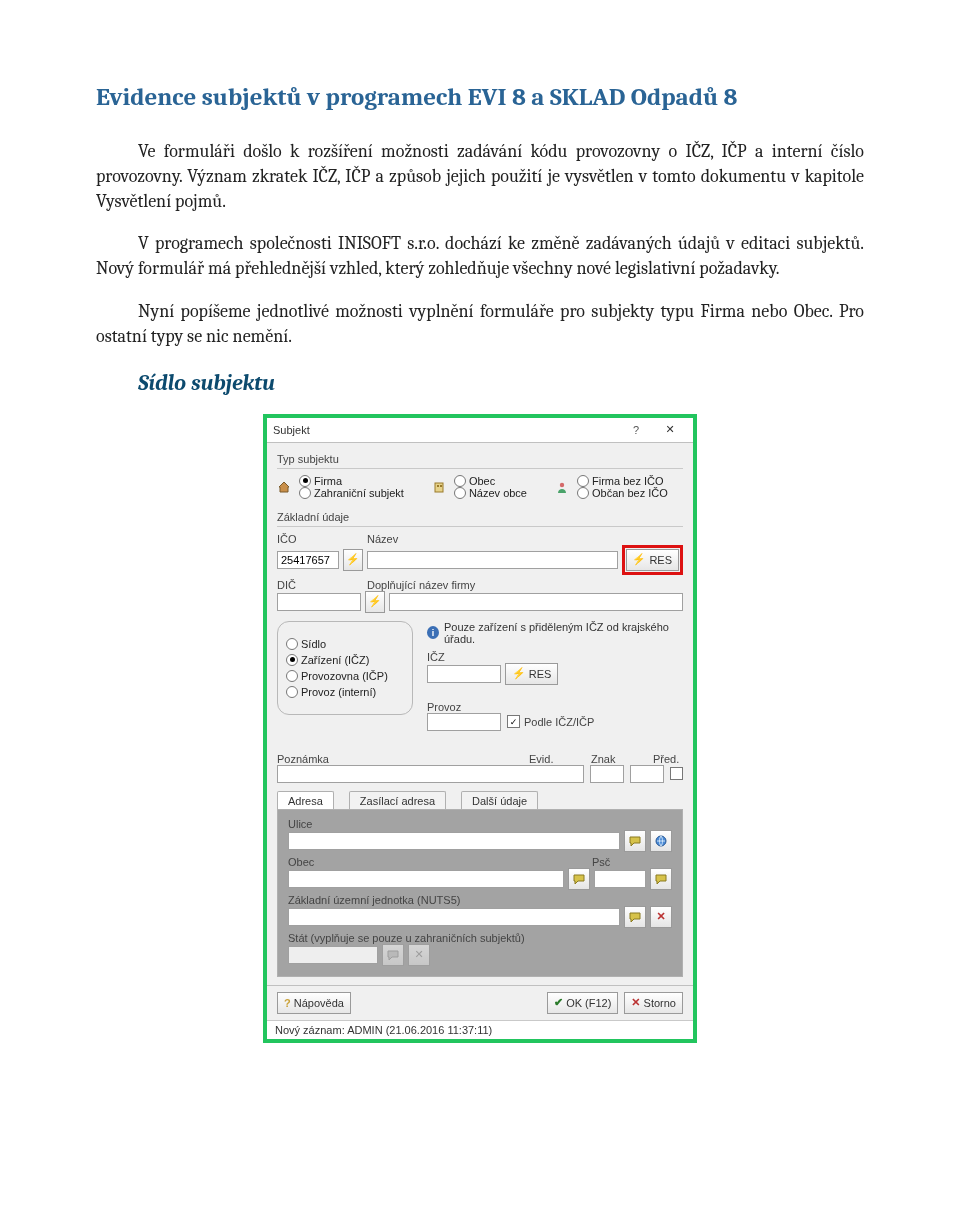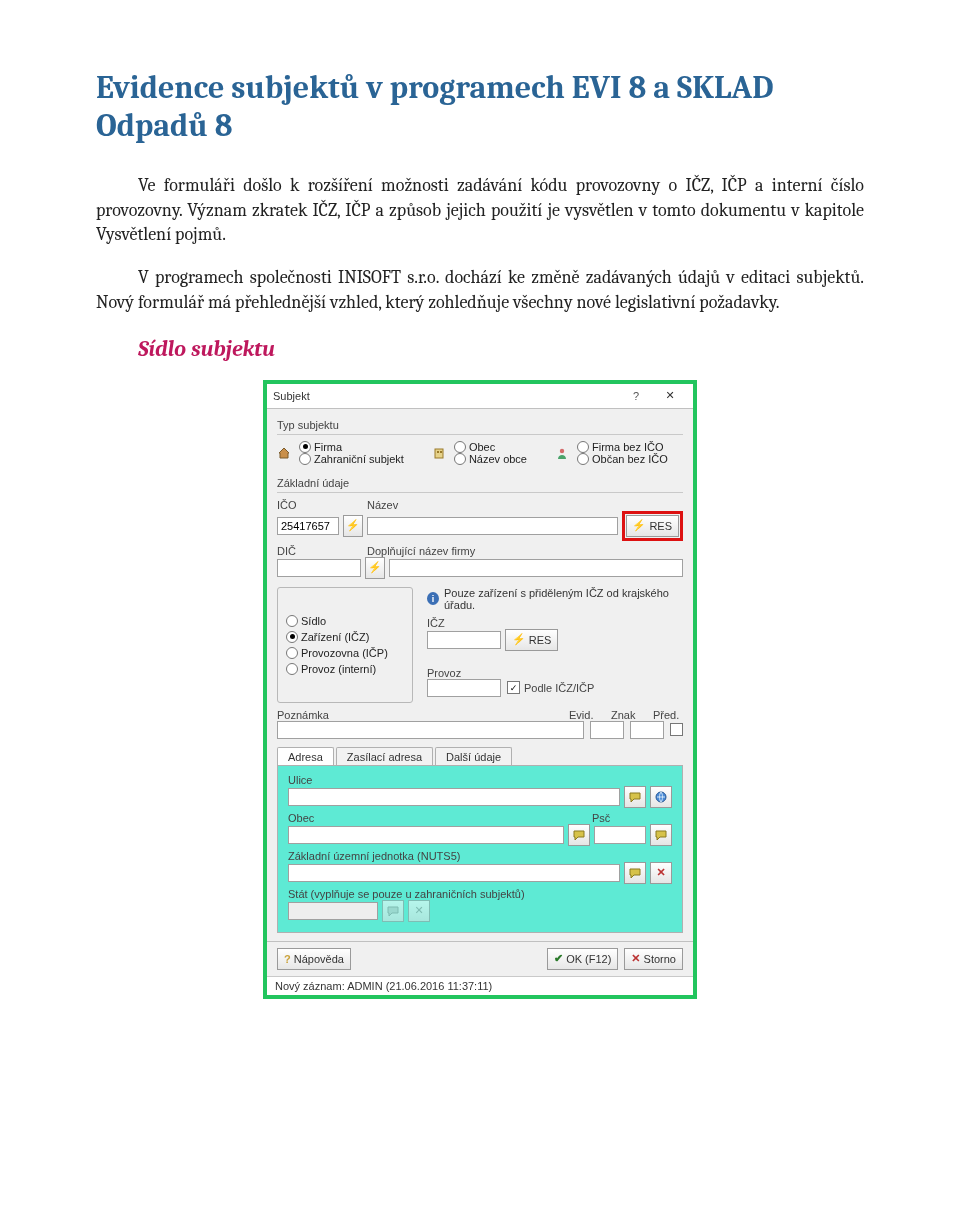--- a/index.html
+++ b/index.html
@@ -1,62 +1,63 @@
 <!DOCTYPE html>
 <html><head>
 <meta charset="utf-8">
 <style>
   body{margin:0;background:#fff;font-family:Cambria,Georgia,serif;color:#222;width:960px}
   .page{padding:68px 96px 40px 96px}
-  h1{font-size:32px;color:#2a6495;font-weight:bold;margin:1px 0 28px 0;line-height:1.2}
+  h1{font-size:25px;color:#2a6495;font-weight:bold;margin:14px 0 28px 0;line-height:1.2}
   p{font-size:18px;line-height:1.38;margin:0 0 18px 0;text-align:justify}
   .indent{text-indent:42px}
-  h2{font-size:22px;color:#be185d;font-style:italic;font-weight:bold;margin:20px 0 18px 42px}
+  h2{font-size:22px;color:#0c4a6e;font-style:italic;font-weight:bold;margin:20px 0 18px 42px}
   .dlg-wrap{display:flex;justify-content:center;margin-top:8px}
   .dlg{width:426px;font-family:Tahoma,Arial,sans-serif;font-size:11px;color:#222;background:#f0f0f0;border:4px solid #22c55e}
   .titlebar{background:#fff;height:24px;display:flex;align-items:center;padding:0 6px;border-bottom:1px solid #c0c0c0}
   .titlebar .ttl{flex:1;color:#333}
   .titlebar .tb-btn{width:34px;height:20px;display:flex;align-items:center;justify-content:center;color:#555}
   .titlebar .tb-close{color:#333}
   .sect{padding:6px 10px 2px 10px}
   .sect-hdr{color:#444;margin:4px 0 3px 0}
   .hr{border-top:1px solid #c9c9c9;margin:2px 0 6px 0}
   .row{display:flex;align-items:center;gap:8px}
   .radio{display:flex;align-items:center;gap:3px;margin-right:10px;white-space:nowrap}
   .radio .dot{width:10px;height:10px;border:1px solid #777;border-radius:50%;display:inline-flex;align-items:center;justify-content:center;background:#fff}
   .radio .dot.sel::after{content:"";width:5px;height:5px;background:#000;border-radius:50%}
   .mini-icon{width:14px;height:14px;display:inline-flex;align-items:center;justify-content:center}
   .lbl{color:#444;font-size:11px}
   input.txt{height:18px;border:1px solid #a0a0a0;background:#fff;font-family:inherit;font-size:11px;padding:0 3px;box-sizing:border-box}
   .btn{height:20px;border:1px solid #9a9a9a;background:linear-gradient(#fff,#e6e6e6);display:inline-flex;align-items:center;justify-content:center;padding:0 6px;gap:3px;font-size:11px;color:#333}
   .bolt{color:#d9a400;font-weight:bold}
   .redbox{border:3px solid #d11;padding:1px}
-  fieldset.rgrp{border:1px solid #b8b8b8;border-radius:3px;margin:0;padding:23px 8px;width:118px}
+  fieldset.rgrp{border:1px solid #b8b8b8;border-radius:12px;margin:0;padding:12px 8px;width:118px}
   fieldset.rgrp .radio{margin:4px 0}
   .info{display:flex;align-items:center;gap:5px;color:#333;margin-bottom:6px}
   .info .i{width:13px;height:13px;border-radius:50%;background:#3b6fb5;color:#fff;display:inline-flex;align-items:center;justify-content:center;font-size:9px;font-weight:bold}
   .cb{width:11px;height:11px;border:1px solid #777;background:#fff;display:inline-flex;align-items:center;justify-content:center;font-size:9px}
   .cb.ck::after{content:"✓";color:#000}
-  .tabs{display:flex;border-bottom:1px solid #b0b0b0;margin:6px 10px 0 10px;gap:3px}
+  .tabs{display:flex;border-bottom:1px solid #b0b0b0;margin:6px 10px 0 10px;gap:16px}
   .tab{border:1px solid #b0b0b0;border-bottom:none;background:#f2f2f2;padding:3px 10px 2px 10px;font-size:11px;color:#333;margin-right:-1px;border-radius:2px 2px 0 0}
   .tab.act{background:#fff;position:relative;z-index:2}
-  .tabbody{margin:0 10px;border:1px solid #b0b0b0;border-top:none;padding:8px 10px 10px 10px;background:#5eead4}
+  .tabbody{margin:0 10px;border:1px solid #b0b0b0;border-top:none;padding:8px 10px 10px 10px;background:#a3a3a3}
   .iconbtn{width:20px;height:20px;border:1px solid #9a9a9a;background:linear-gradient(#fff,#e5e5e5);display:inline-flex;align-items:center;justify-content:center}
   .footer{display:flex;align-items:center;gap:6px;padding:6px 10px;border-top:1px solid #c0c0c0;margin-top:8px}
   .footer .sp{flex:1}
   .status{background:#fff;border-top:1px solid #c9c9c9;padding:3px 8px;color:#333}
   svg{display:block}
 </style>
 </head>
 <body>
 
 <div class="page">
   <h1>Evidence subjektů v programech EVI 8 a SKLAD Odpadů 8</h1>
   <p class="indent">Ve formuláři došlo k rozšíření možnosti zadávání kódu provozovny o IČZ, IČP a interní číslo provozovny. Význam zkratek IČZ, IČP a způsob jejich použití je vysvětlen v tomto dokumentu v kapitole Vysvětlení pojmů.</p>
   <p class="indent">V programech společnosti INISOFT s.r.o. dochází ke změně zadávaných údajů v editaci subjektů. Nový formulář má přehlednější vzhled, který zohledňuje všechny nové legislativní požadavky.</p>
+  <p class="indent">Nyní popíšeme jednotlivé možnosti vyplnění formuláře pro subjekty typu Firma nebo Obec. Pro ostatní typy se nic nemění.</p>
   <h2>Sídlo subjektu</h2>
 
   <div class="dlg-wrap">
     <div class="dlg">
 
       <div class="titlebar">
         <span class="ttl">Subjekt</span>
         <span class="tb-btn">?</span>
         <span class="tb-btn tb-close">
           <span>✕</span>
@@ -208,21 +209,21 @@
             <div class="row" style="gap:6px">
               <input class="txt" style="width: 74px;">
               <label class="row" style="gap:4px">
                 <span class="cb ck"></span>
                 <span class="lbl">Podle IČZ/IČP</span>
               </label>
             </div>
           </div>
         </div>
 
-        <div class="row" style="gap:4px;margin-top:6px">
+        <div class="row" style="gap:24px;margin-top:22px">
           <div style="flex:1">
               <div class="lbl">Poznámka</div>
             </div>
           <div style="width:38px">
               <div class="lbl">Evid.</div>
             </div>
           <div style="width:38px">
               <div class="lbl">Znak</div>
             </div>
           <div style="width:30px">

